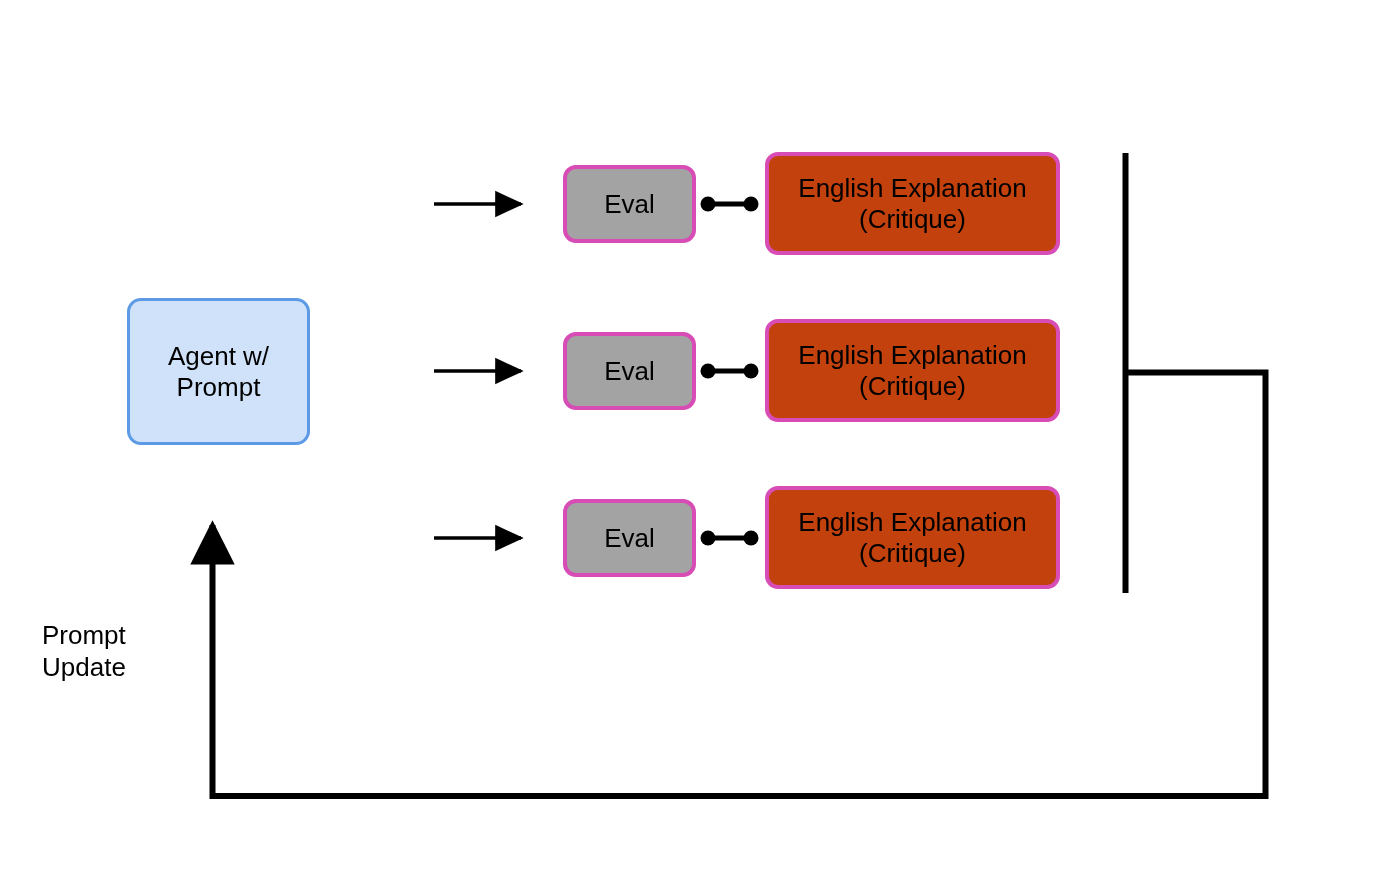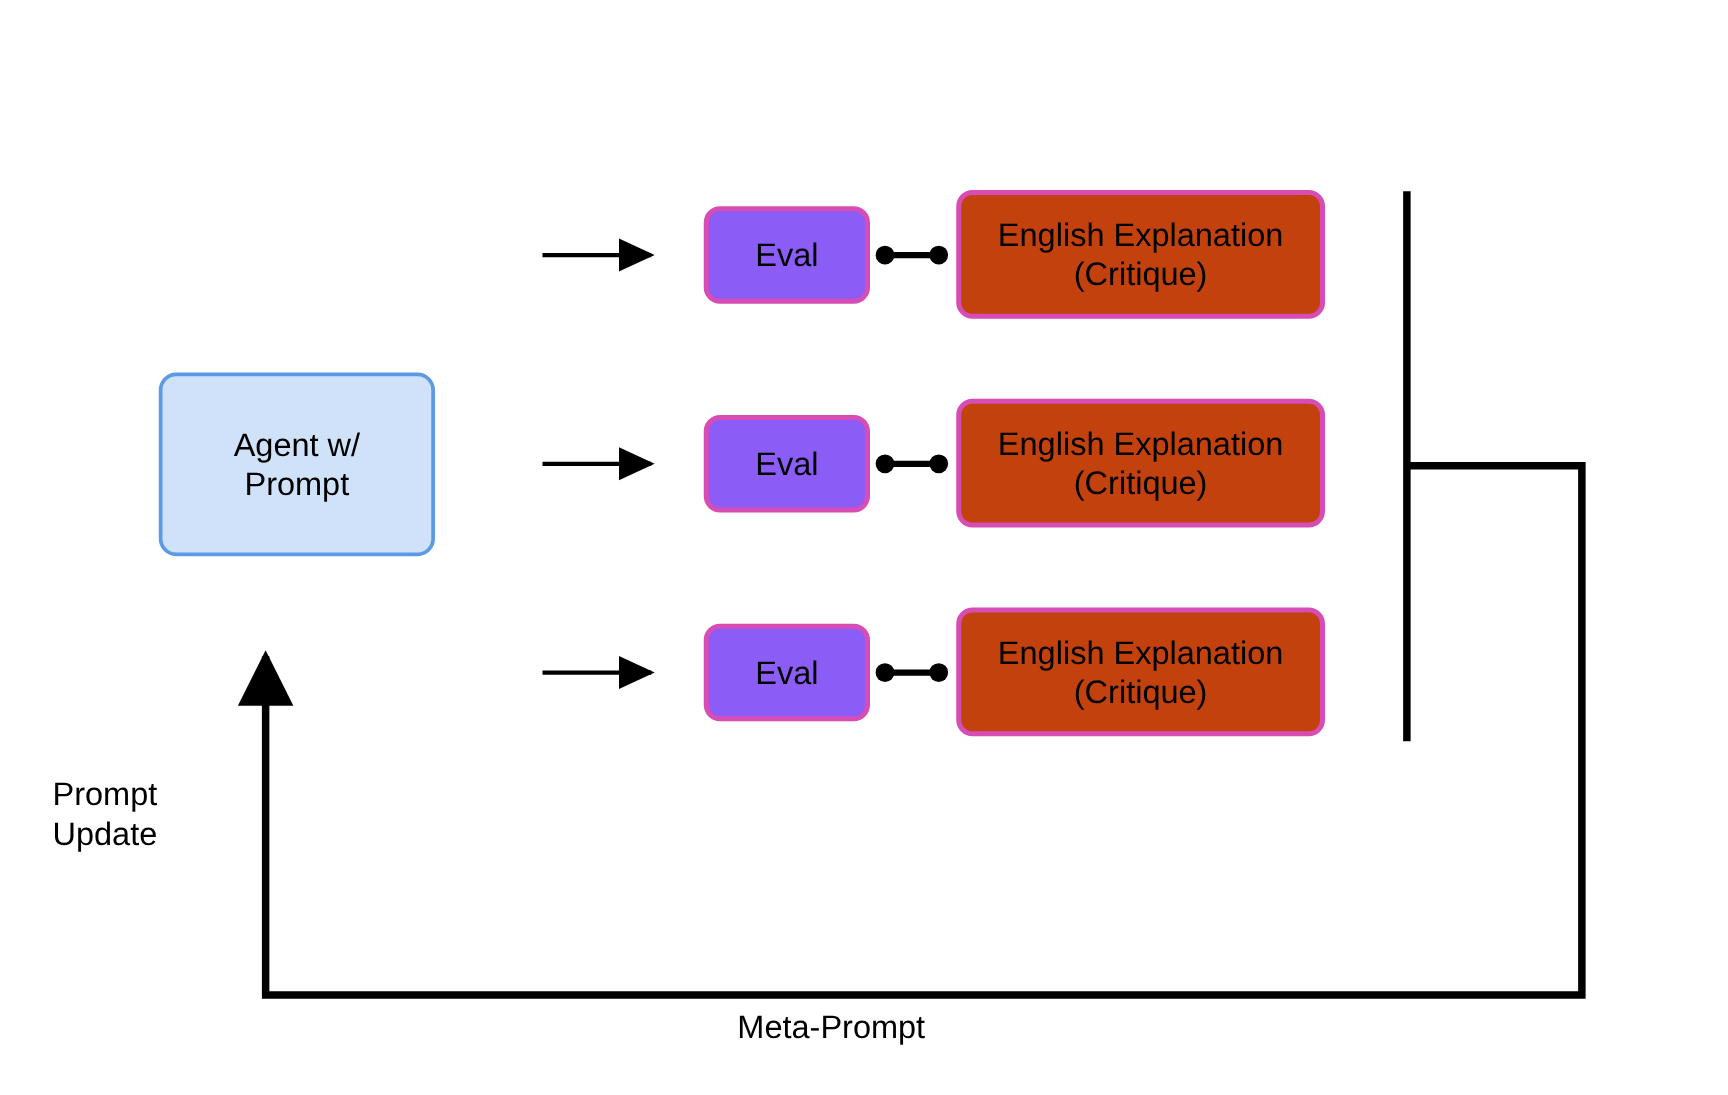--- a/index.html
+++ b/index.html
@@ -36,21 +36,21 @@
     white-space: pre-line;
     z-index: 3;
   }
   .node-agent {
     background: #cfe2f9;
     border: 3px solid #5c9ae5;
     border-radius: 14px;
     font-size: 26px;
   }
   .node-eval {
-    background: #8b5cf6;
+    background: #a3a3a3;
     border: 4px solid #d74cb5;
     border-radius: 13px;
     font-size: 26px;
   }
   .node-explanation {
     background: #c2410c;
     border: 4px solid #d74cb5;
     border-radius: 13px;
     font-size: 26px;
   }
@@ -107,21 +107,21 @@
 
     <g>
       <line x1="1125.5" y1="153" x2="1125.5" y2="593" stroke="#000000" stroke-width="6"></line>
     </g>
 
     <g>
       <path d="M 1125 372.5 L 1265.5 372.5 L 1265.5 796 L 212.5 796 L 212.5 525" fill="none" stroke="#000000" stroke-width="6" marker-end="url(#arrowBig)"></path>
     </g>
   </svg>
 
-  <div class="node node-agent" style="left:127px; top:298px; width:221px; height:147px;">
+  <div class="node node-agent" style="left:127px; top:298px; width:183px; height:147px;">
     <span>Agent w/
 Prompt</span>
   </div>
 
   <div class="node node-eval" style="left:563px; top:165px; width:133px; height:78px;">
     <span>Eval</span>
   </div>
   <div class="node node-eval" style="left:563px; top:332px; width:133px; height:78px;">
     <span>Eval</span>
   </div>
@@ -138,15 +138,14 @@
 (Critique)</span>
   </div>
   <div class="node node-explanation" style="left:765px; top:486px; width:295px; height:103px;">
     <span>English Explanation
 (Critique)</span>
   </div>
 
   <div class="free-label" style="left:42px; top:620px; width:180px; text-align:left;">Prompt
 Update</div>
 
-  <div class="free-label" style="left:500px; top:806px; width:330px;">Meta-Prompt</div>
 
 </div>
 
 </body></html>

